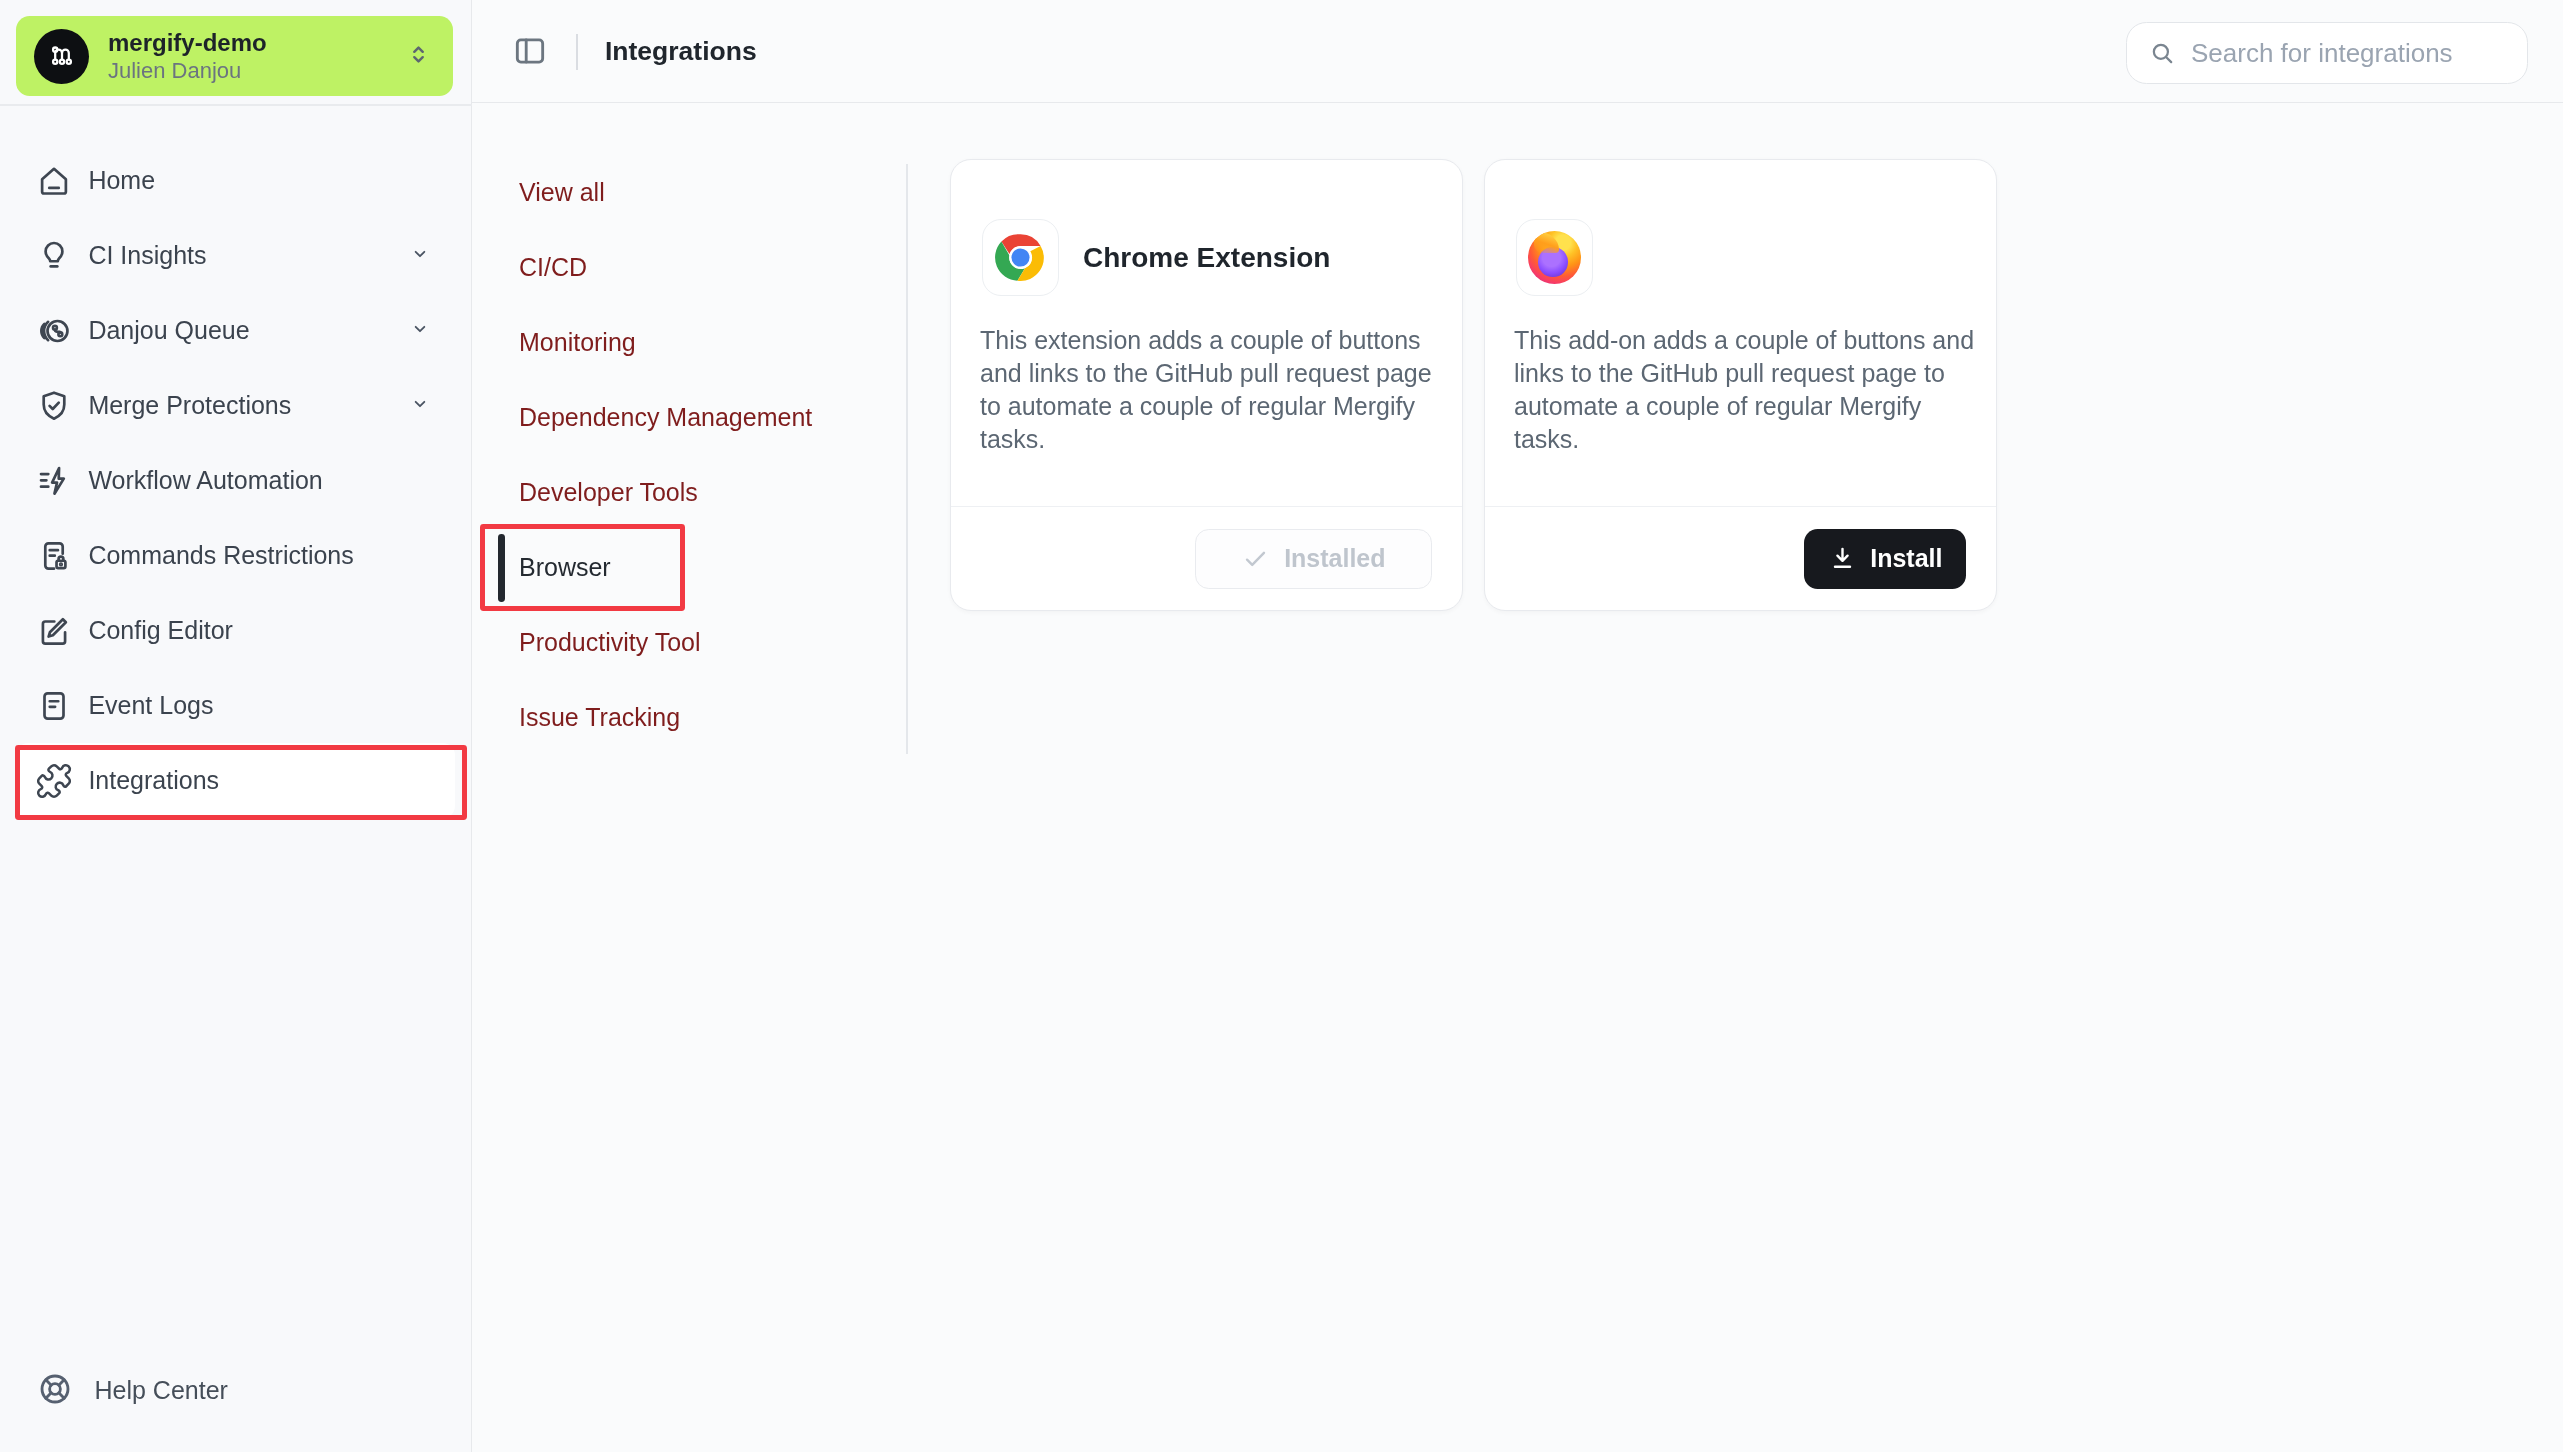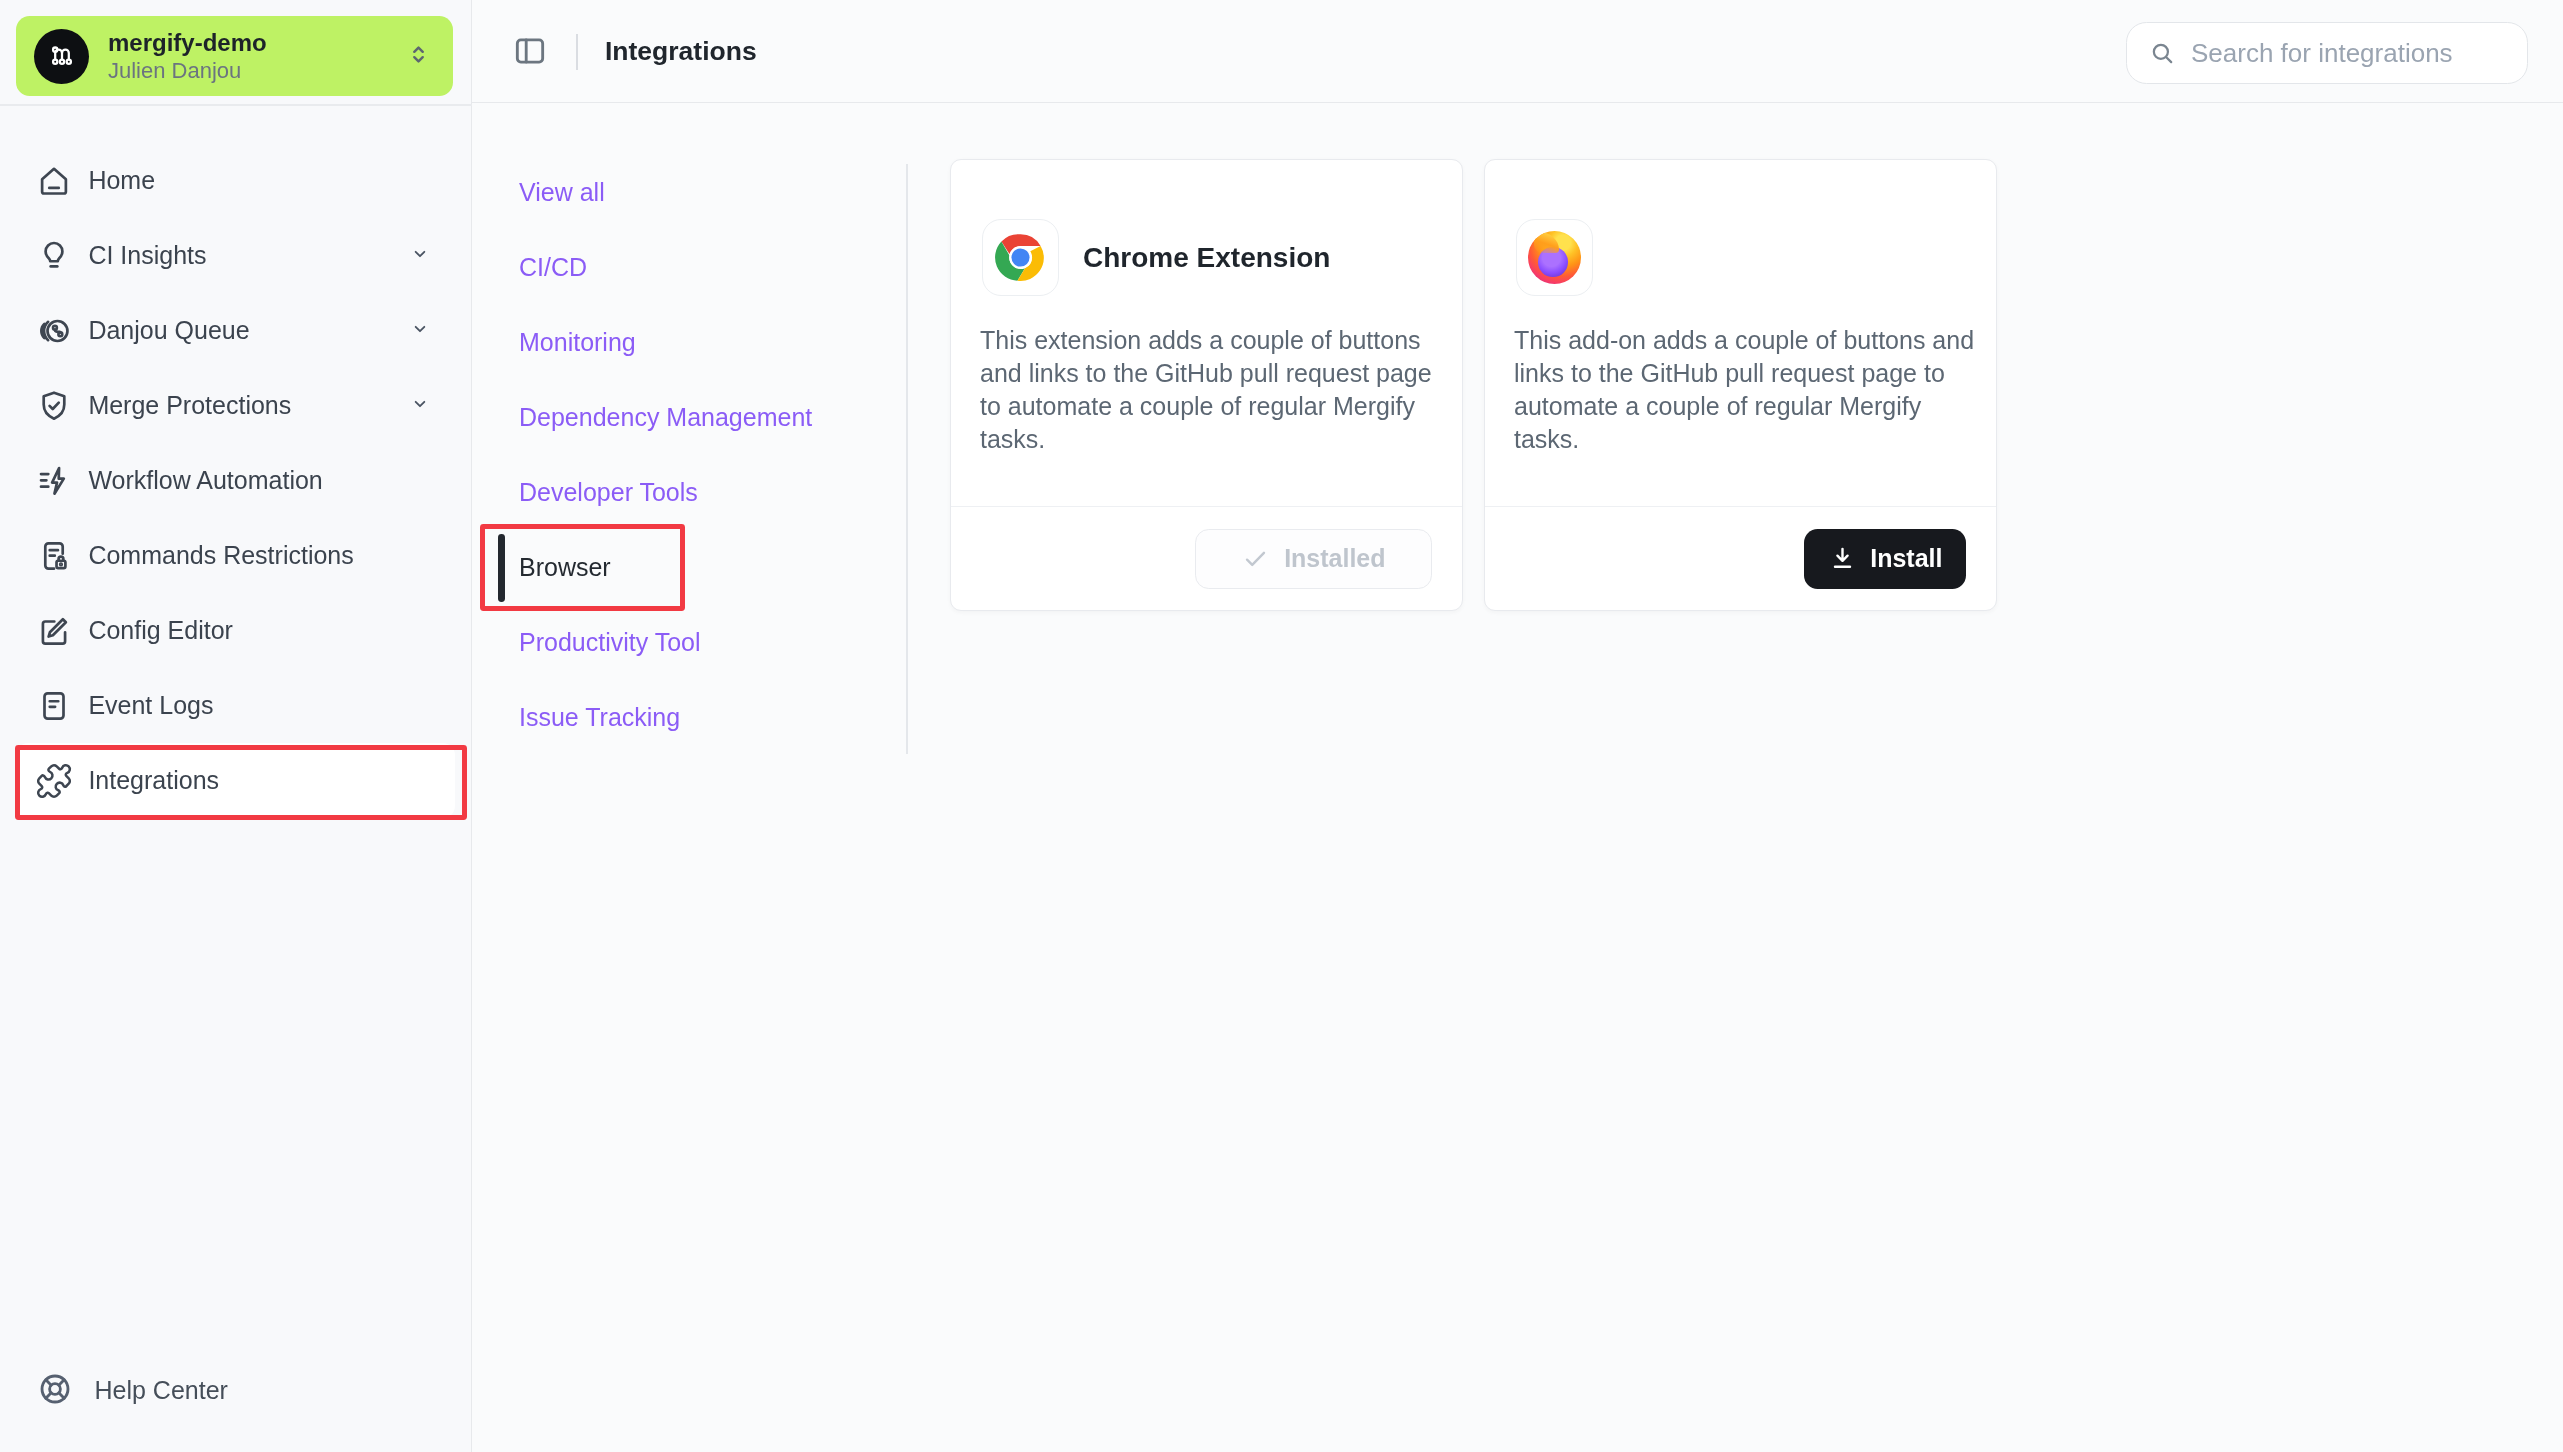--- a/index.html
+++ b/index.html
@@ -44,27 +44,27 @@
   .search{ position:absolute; right:36px; top:22px; width:402px; height:62px; background:#ffffff;
            border:1.7px solid #e3e6ea; border-radius:20.5px; display:flex; align-items:center; padding:0 20.5px; }
   .search input{ border:none; outline:none; background:transparent; margin-left:15.4px; width:100%;
                  font-family:inherit; font-size:26px; color:#2c333b; }
   .search input::placeholder{ color:#9aa4b1; }
 
   
   .cat-divider{ position:absolute; left:906px; top:164px; width:1.7px; height:590px; background:#e4e7eb; }
   .categories{ position:absolute; left:519px; top:155px; width:359px; }
   .cat-item{ height:75px; display:flex; align-items:center; font-size:25px; font-weight:500;
-             color:#8b5cf6; cursor:pointer; white-space:nowrap; }
+             color:#7f1d1d; cursor:pointer; white-space:nowrap; }
   .cat-item.active{ color:#242a31; }
   .browser-bar{ position:absolute; left:498px; top:534px; width:6.8px; height:68px;
                 background:#23282f; border-radius:3.4px; }
 
   .card{ position:absolute; top:159px; width:513px; height:452px; background:#ffffff;
-         border:1.7px solid #e8eaee; border-radius:11px; box-shadow:0 1.7px 4.3px rgba(20,30,40,.03); }
+         border:1.7px solid #e8eaee; border-radius:21px; box-shadow:0 1.7px 4.3px rgba(20,30,40,.03); }
   .card.chrome{ left:950px; } .card.firefox{ left:1484px; }
   .card-iconbox{ position:absolute; left:31px; top:59px; width:77px; height:77px;
                  border:1.7px solid #eceff2; border-radius:19px; display:flex; align-items:center;
                  justify-content:center; background:#fff; }
   .card-title{ position:absolute; left:132px; top:59px; height:77px; display:flex; align-items:center;
                font-size:28px; font-weight:700; color:#1f252c; }
   .card-desc{ position:absolute; left:29px; top:164px; width:466px; font-size:25px;
               line-height:33px; color:#5c6773; }
   .card-footer{ position:absolute; left:0; bottom:0; width:100%; height:104px;
                 border-top:1.7px solid #eef0f3; display:flex; align-items:center;

